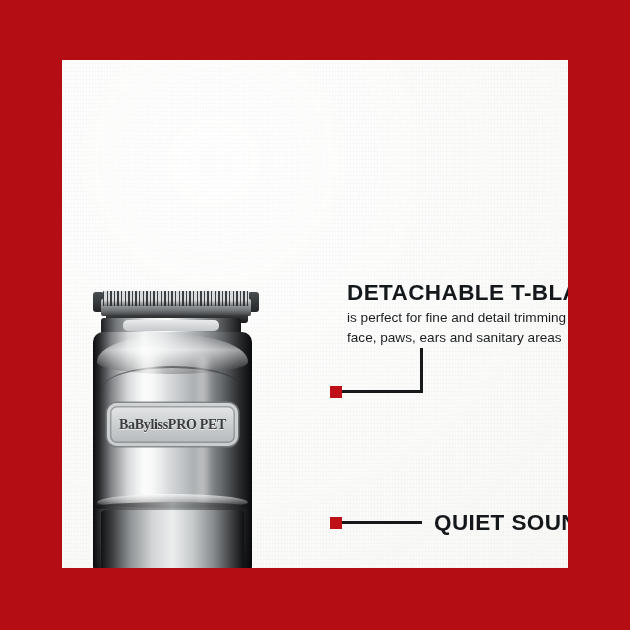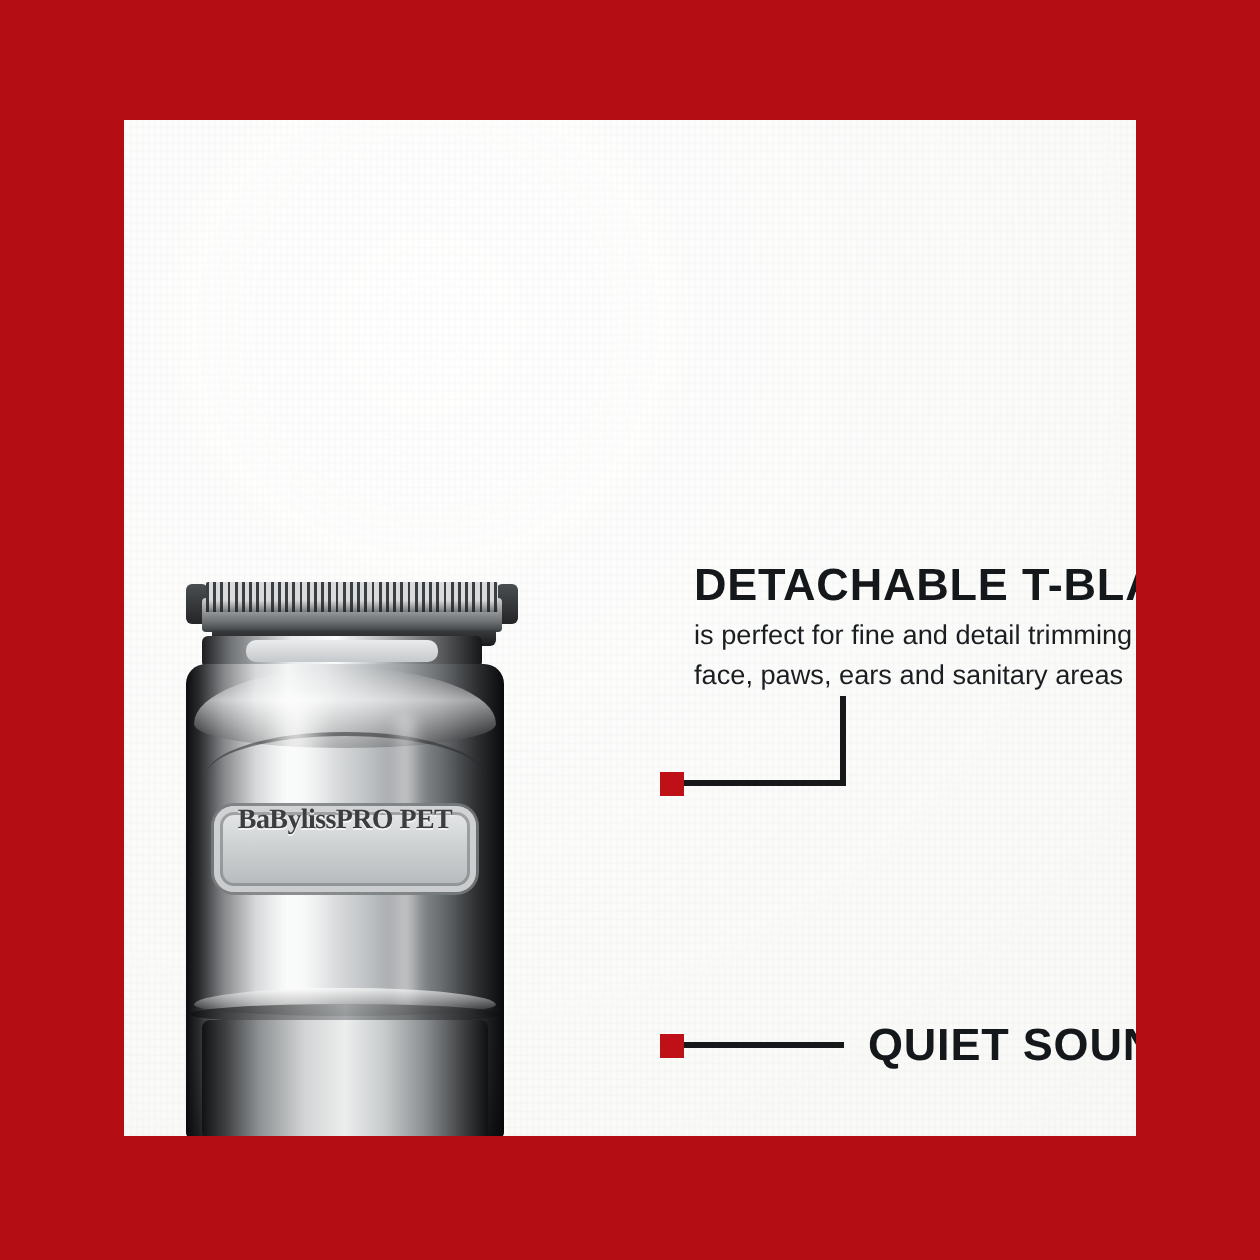--- a/index.html
+++ b/index.html
@@ -134,21 +134,21 @@
 
   
   .badge{
     position:absolute;left:20px;top:115px;
     width:131px;height:43px;
     border-radius:10px;
     background:linear-gradient(180deg,#e8eaea 0%,#cfd2d3 45%,#b4b7b9 100%);
     box-shadow:0 0 0 1.5px rgba(120,124,127,.85),
                inset 0 0 0 3px rgba(250,250,250,.55),
                inset 0 0 0 4.5px rgba(130,134,137,.7);
-    display:flex;justify-content:center;
+    display:flex;align-items:center;justify-content:center;
   }
   .badge-text{
     font-family:"Liberation Serif", serif;
     font-weight:700;
     font-size:14px;
     letter-spacing:-0.3px;
     color:#3b3d3f;
     text-shadow:0 1px 0 rgba(255,255,255,.7);
     white-space:nowrap;
   }

